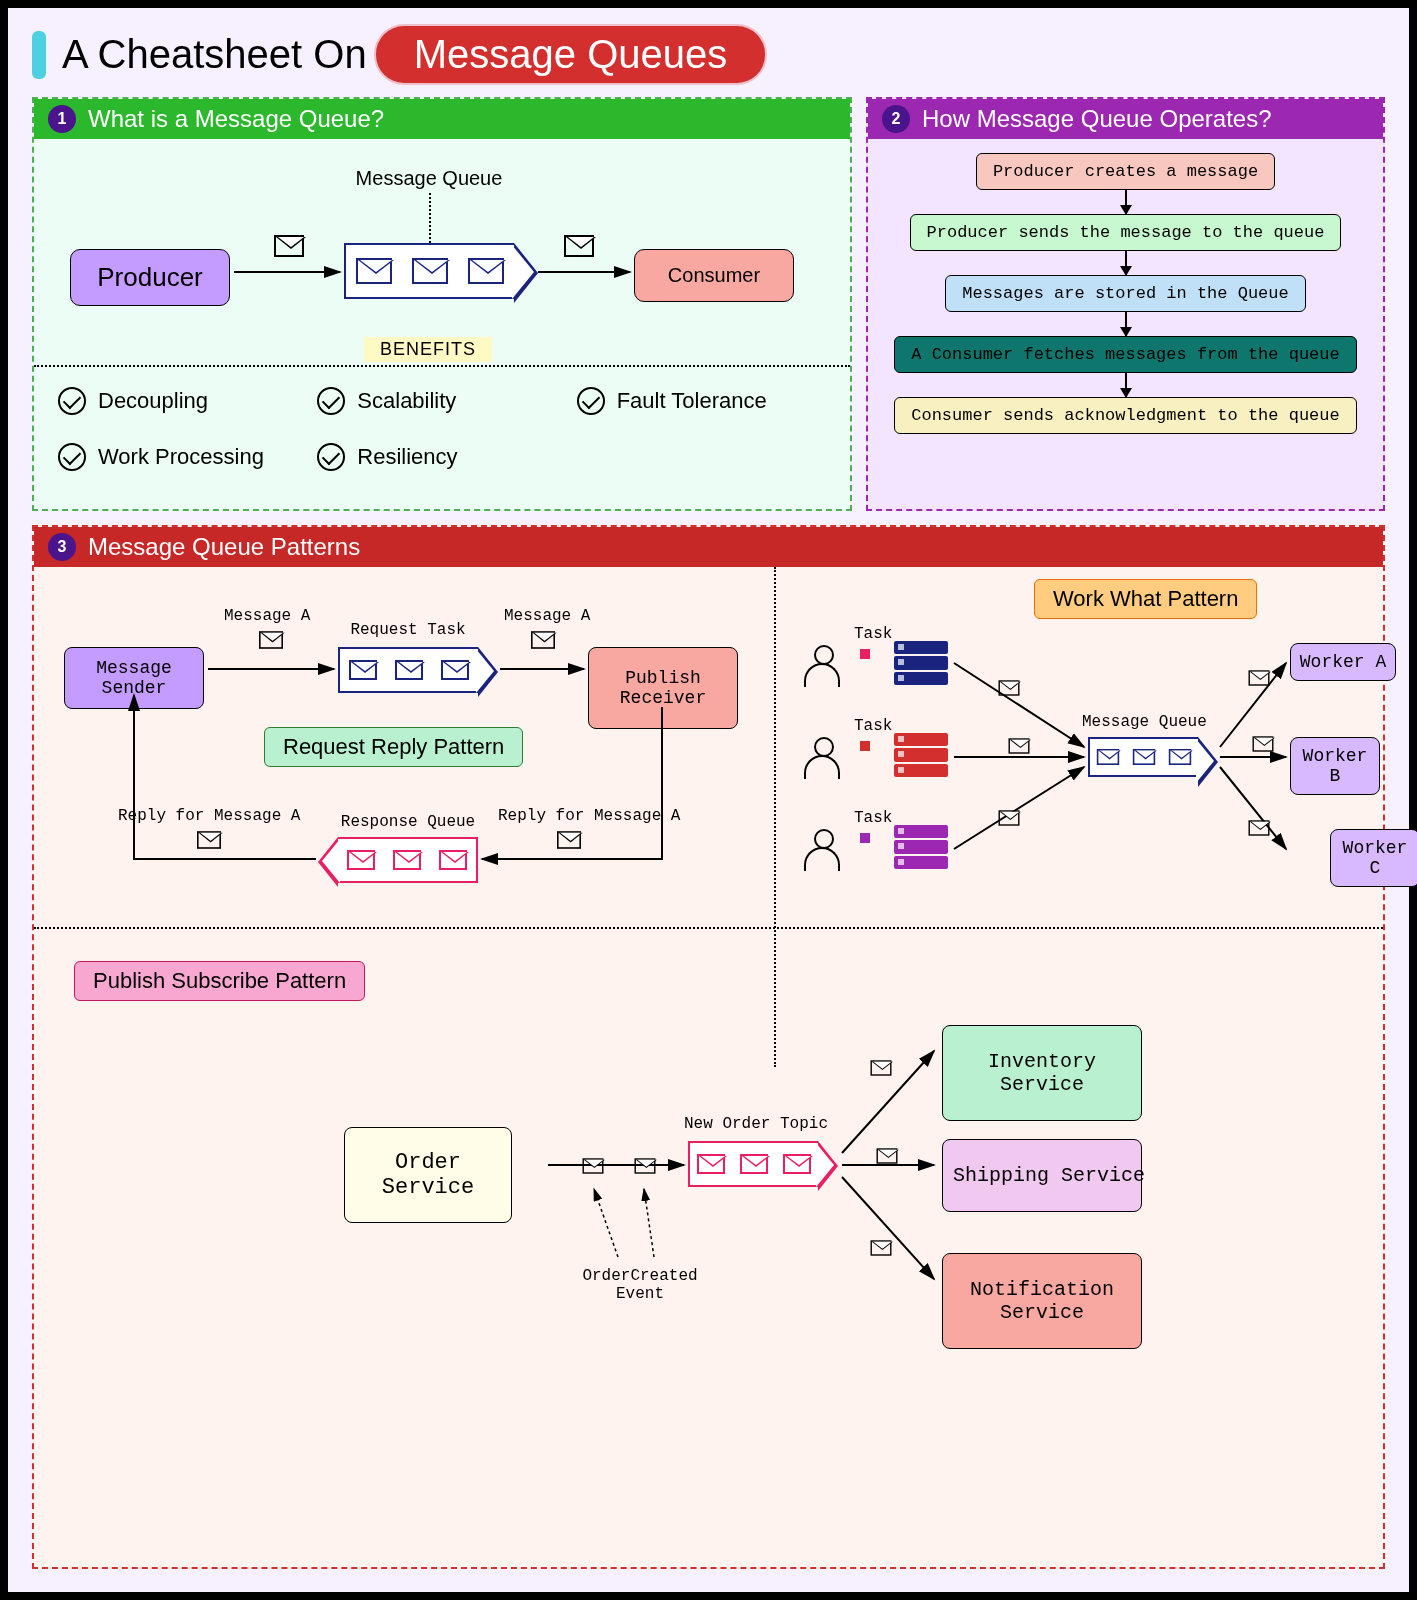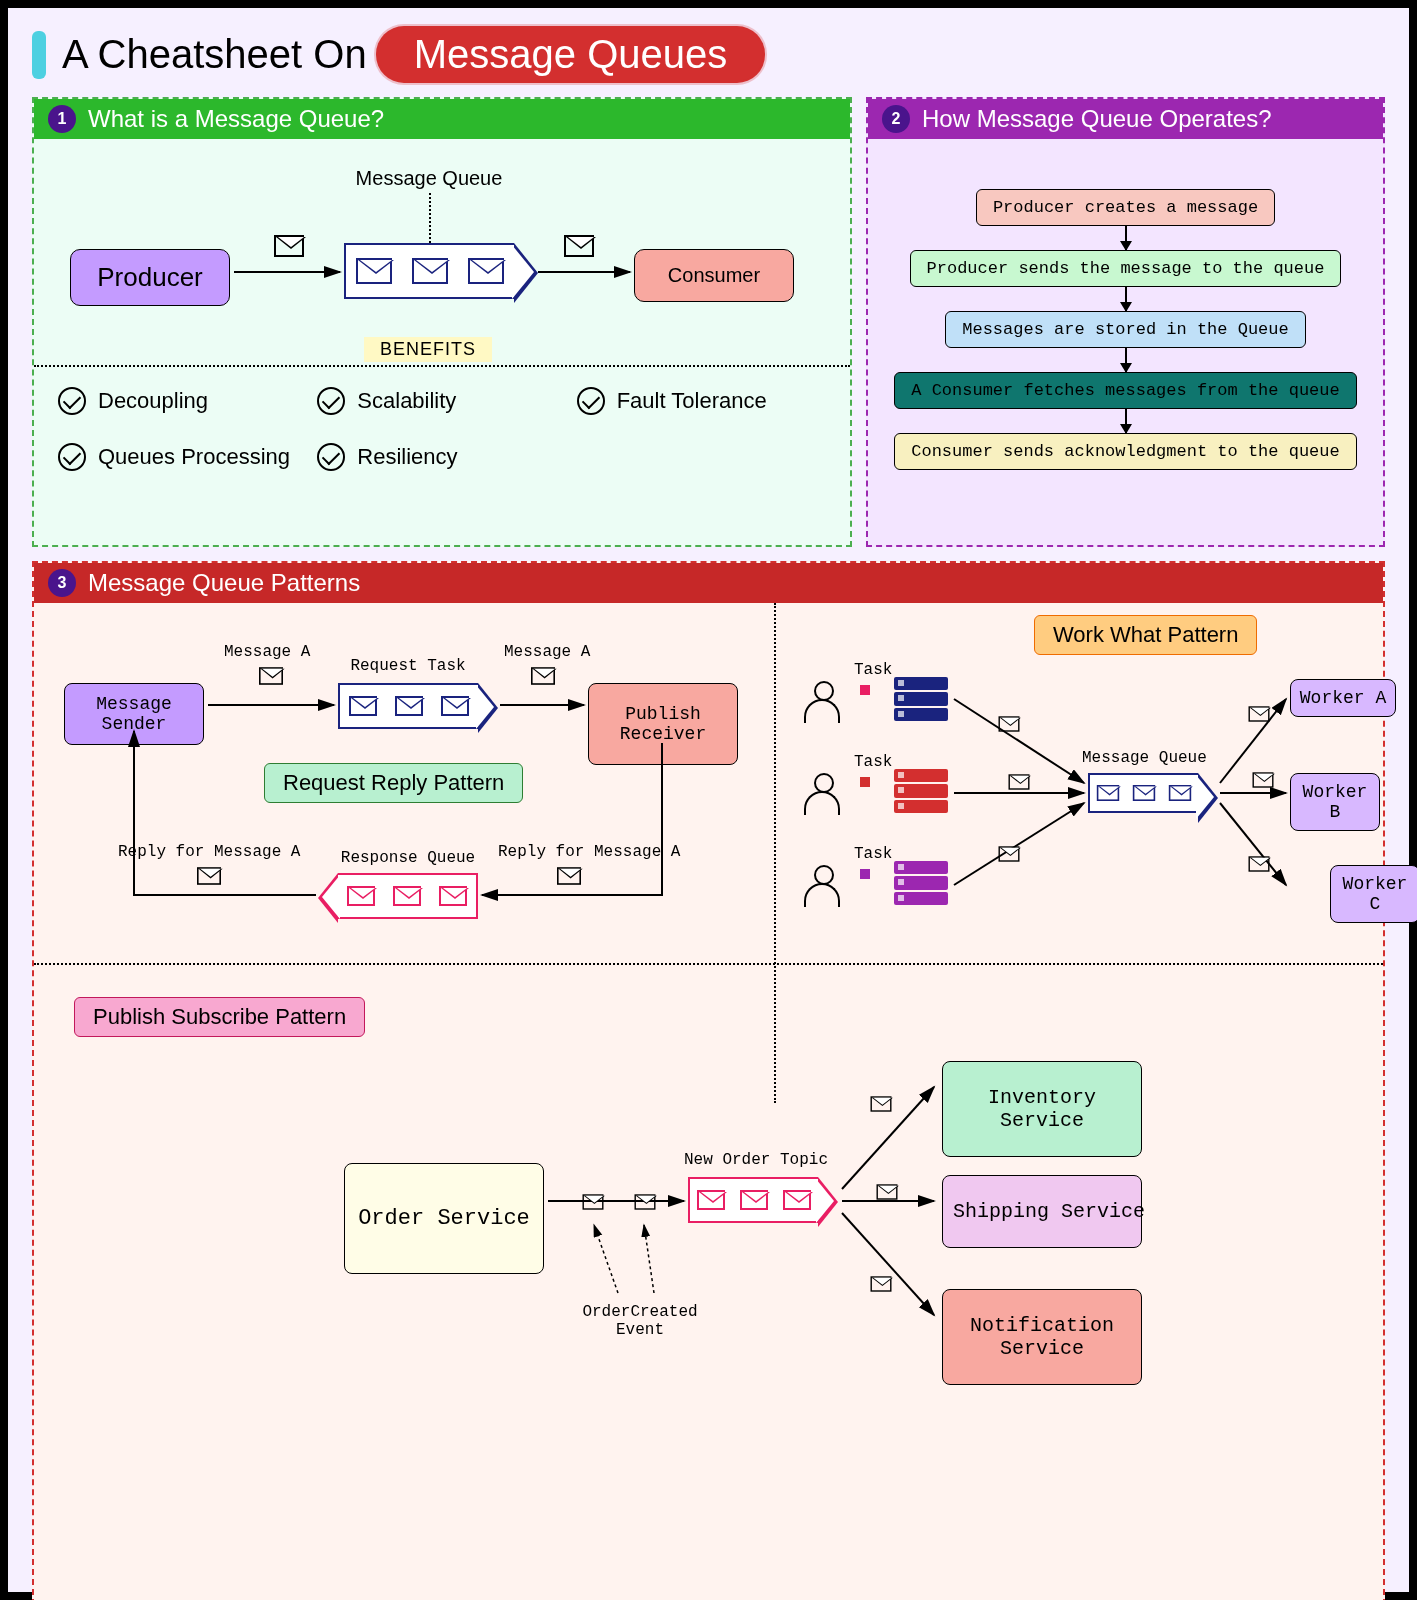--- a/index.html
+++ b/index.html
@@ -192,21 +192,20 @@
   }
   #panel2 .panel-header { background: #9c27b0; }
   #panel2-body {
     display: flex;
     flex-direction: column;
     align-items: center;
     padding: 14px 10px;
     gap: 0;
     position: relative;
     height: 370px;
-    margin-top: 36px;
   }
   .flow-box {
     border: 1.5px solid #000;
     border-radius: 6px;
     padding: 8px 16px;
     font-size: 17px;
     text-align: center;
     font-family: 'Courier New', monospace;
   }
   .flow-conn {
@@ -370,21 +369,21 @@
             <div class="benefit">
               <span class="check-circle"></span>
               <span>Scalability</span>
             </div>
             <div class="benefit">
               <span class="check-circle"></span>
               <span>Fault Tolerance</span>
             </div>
             <div class="benefit">
               <span class="check-circle"></span>
-              <span>Queues Processing</span>
+              <span>Work Processing</span>
             </div>
             <div class="benefit">
               <span class="check-circle"></span>
               <span>Resiliency</span>
             </div>
           </div>
       </div>
     </div>
 
     <div id="panel2" class="panel">
@@ -503,21 +502,21 @@
         <line x1="446" y1="200" x2="512" y2="282" stroke="#000" stroke-width="2" marker-end="url(#ah4)"></line>
       </svg>
       <span class="env-icon env-black" style="position:absolute;left:960px;top:110px;transform:scale(0.7);"></span>
       <span class="env-icon env-black" style="position:absolute;left:970px;top:168px;transform:scale(0.7);"></span>
       <span class="env-icon env-black" style="position:absolute;left:960px;top:240px;transform:scale(0.7);"></span>
       <span class="env-icon env-black" style="position:absolute;left:1210px;top:100px;transform:scale(0.7);"></span>
       <span class="env-icon env-black" style="position:absolute;left:1214px;top:166px;transform:scale(0.7);"></span>
       <span class="env-icon env-black" style="position:absolute;left:1210px;top:250px;transform:scale(0.7);"></span>
 
       <div class="sub-label" style="background:#f8a8d0;border:1.5px solid #c2185b;left:40px;top:394px;">Publish Subscribe Pattern</div>
-      <div class="smbox" style="background:#fffde7;left:310px;top:560px;width:200px;padding:42px 10px;font-size:22px;">Order Service</div>
+      <div class="smbox" style="background:#fffde7;left:310px;top:560px;width:168px;padding:22px 10px;font-size:22px;">Order Service</div>
       <div class="queue-shape queue-right" style="color:#e91e63;left:654px;top:574px;border-right:none;width:130px;height:46px;">
         <span class="env-icon"></span>
         <span class="env-icon"></span>
         <span class="env-icon"></span>
       </div>
       <div class="small-label" style="left:650px;top:548px;">New Order Topic</div>
       <div class="small-label" style="left:536px;top:700px;width:140px;text-align:center;white-space:pre;">OrderCreated
 Event</div>
 
       <div id="subs-container">

